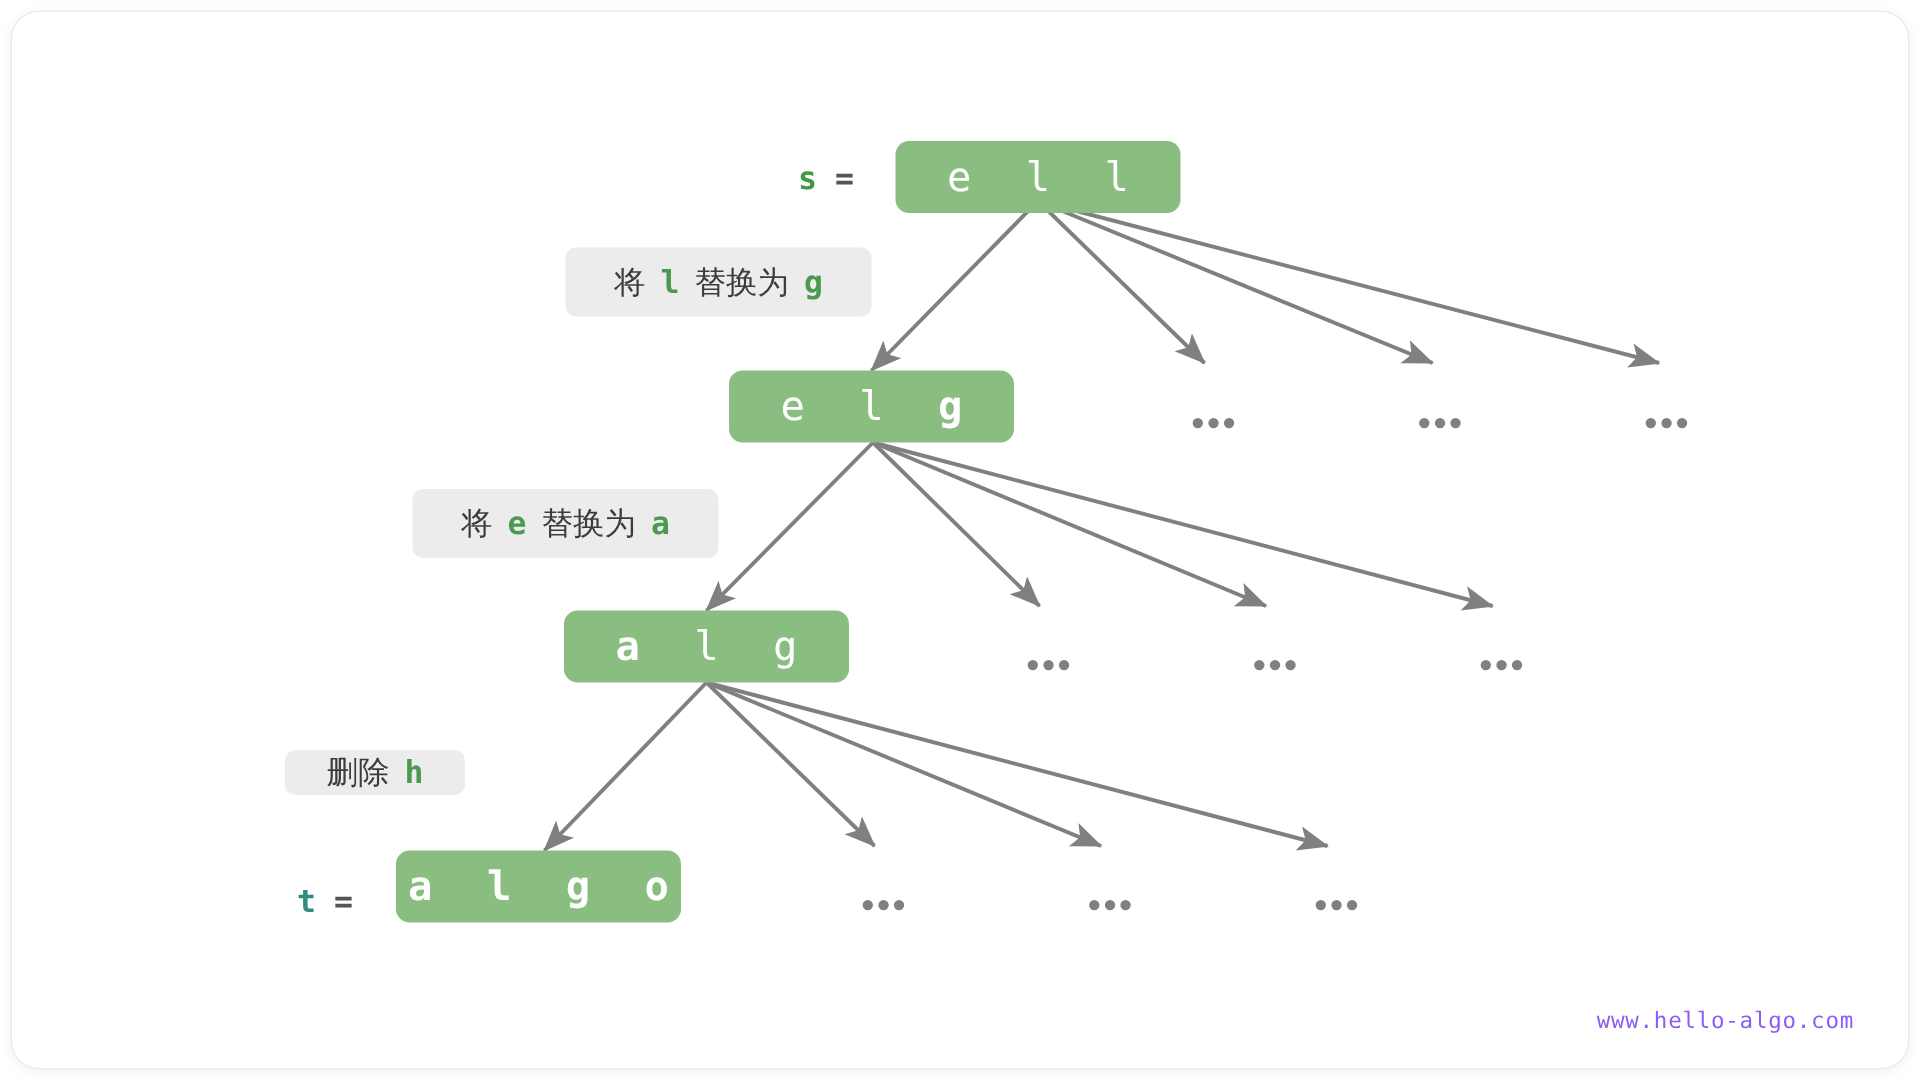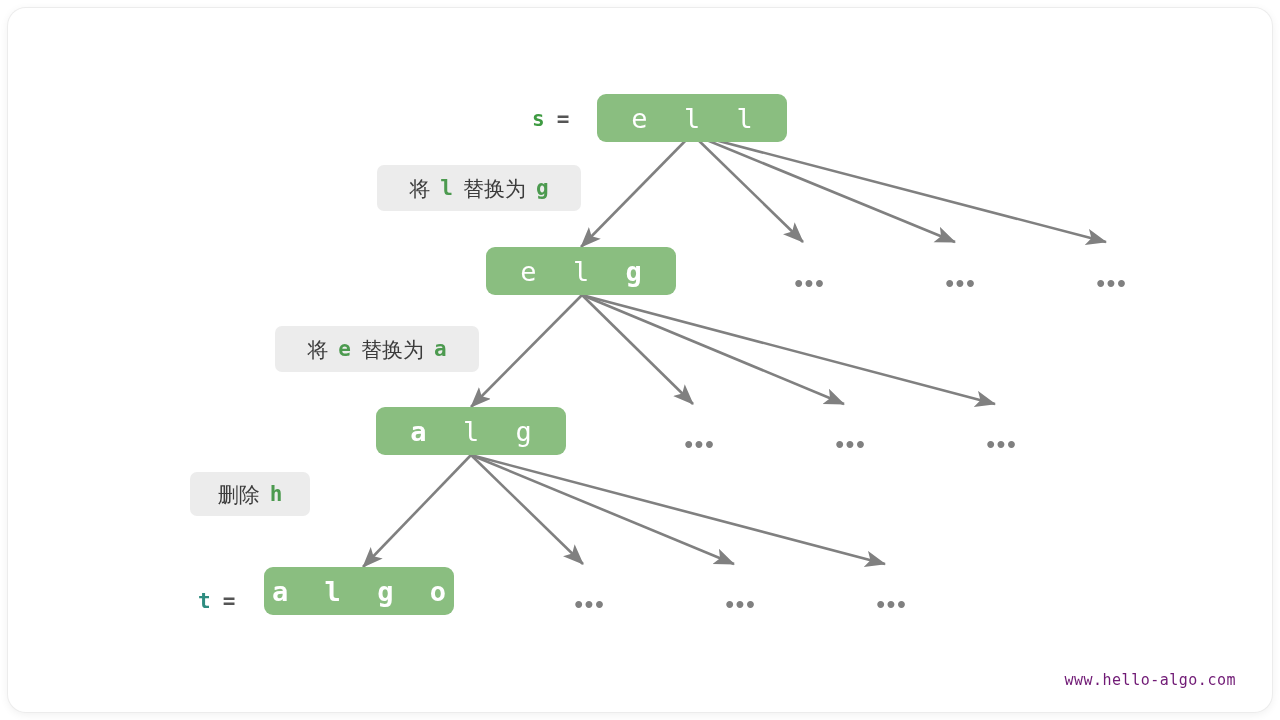--- a/index.html
+++ b/index.html
@@ -109,21 +109,21 @@
     line-height: 1;
     transform: translate(-50%, -50%);
     white-space: pre;
   }
 
   
   #watermark {
     position: absolute;
     right: 36px;
     bottom: 24px;
-    color: #701a75;
+    color: #8b5cf6;
     font-family: "DejaVu Sans Mono", "Liberation Mono", monospace;
     font-size: 15px;
     letter-spacing: 0.5px;
     line-height: 1;
     white-space: pre;
   }
 </style>
 </head>
 <body>
 
@@ -191,21 +191,21 @@
     </div>
 
     <div class="ellipsis" style="left:692px; top:436px;">•••</div>
     <div class="ellipsis" style="left:843px; top:436px;">•••</div>
     <div class="ellipsis" style="left:994px; top:436px;">•••</div>
 
     <div class="str-box" style="left:368px; top:399px; width:190px; height:48px;">
       <span><span>h</span> <b>a</b> <span>l</span> <span>g</span> <span>o</span></span>
     </div>
 
-    <div class="op-label" style="left:182px; top:464px; width:120px; height:44px;">
+    <div class="op-label" style="left:182px; top:492px; width:120px; height:30px;">
       <span>删除</span>
       <span class="chr">h</span>
     </div>
 
     <div class="ellipsis" style="left:582px; top:596px;">•••</div>
     <div class="ellipsis" style="left:733px; top:596px;">•••</div>
     <div class="ellipsis" style="left:884px; top:596px;">•••</div>
 
     <div class="var-tag" style="left:190px; top:583px;">
       <span class="var-name-t">t</span>

